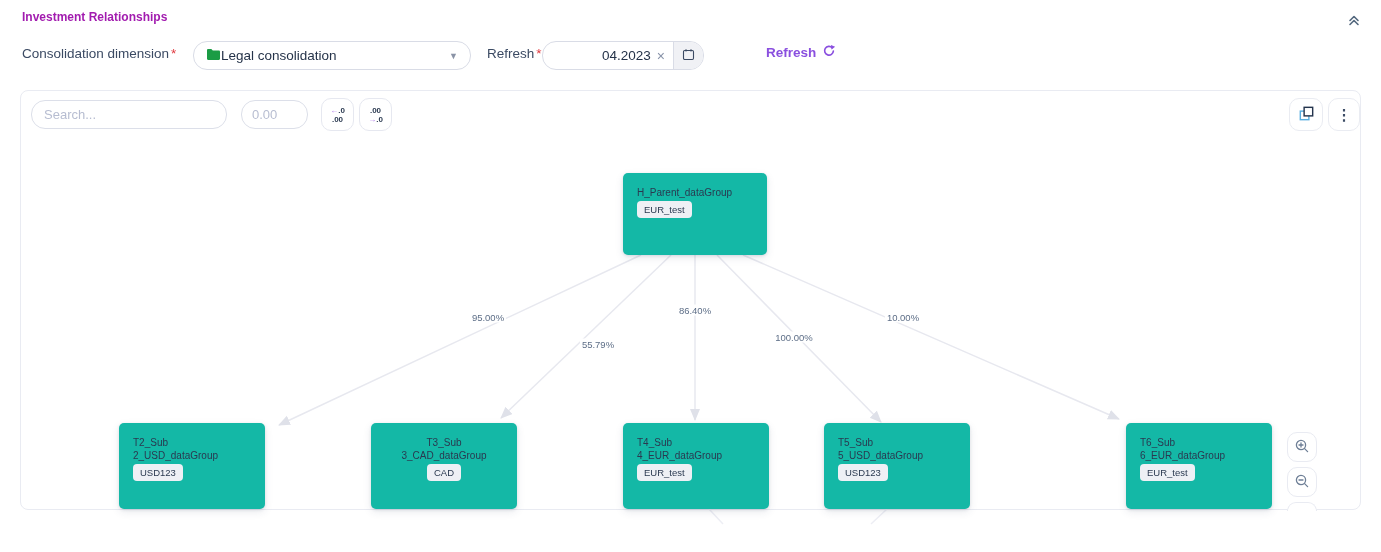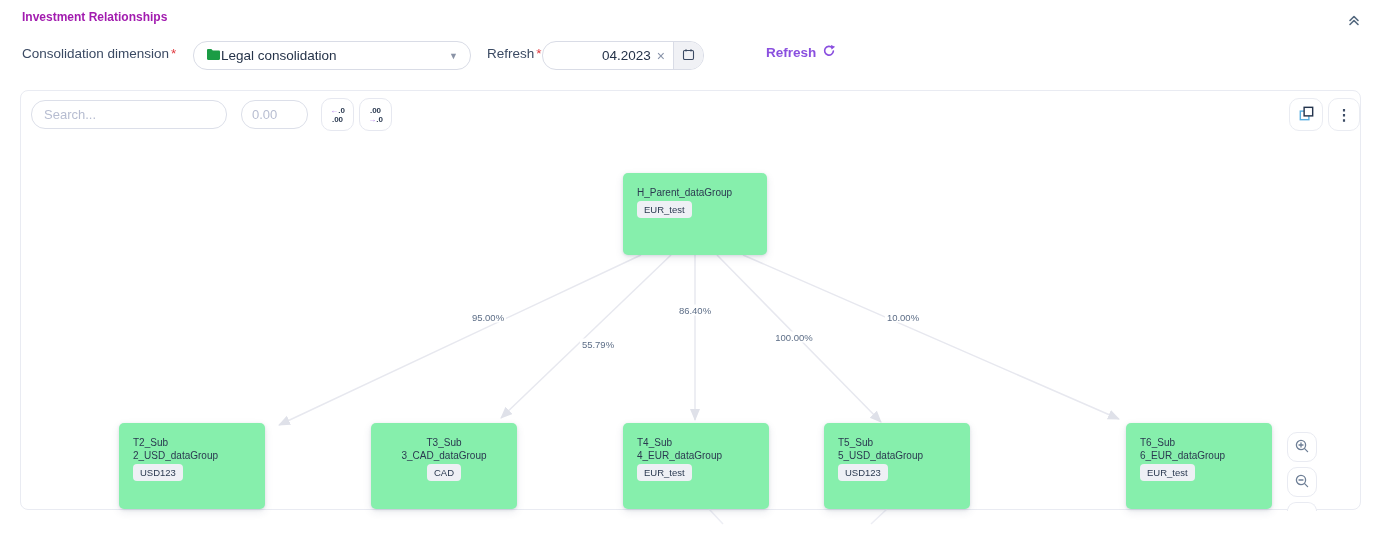--- a/index.html
+++ b/index.html
@@ -41,21 +41,21 @@
   .dec-arrow { color:#b07ce8; }
 
   .icon-btn { position:absolute; top:7px; height:33px; border:1px solid #eaecf2; border-radius:10px; background:#fff; cursor:pointer; display:flex; align-items:center; justify-content:center; }
   .copy-btn { left:1268px; width:34px; }
   .kebab-btn { left:1307px; width:32px; font-size:15px; font-weight:700; color:#3d4d66; letter-spacing:0; }
 
   
   .edges-svg { position:absolute; left:0; top:0; width:1341px; height:420px; overflow:visible; pointer-events:none; }
   .edge-label { position:absolute; transform:translate(-50%,-50%); font-size:9.5px; color:#5d6e87; background:#fff; padding:0 2px; white-space:nowrap; }
 
-  .node { position:absolute; background:#86efac; border-radius:5px; box-shadow:0 1px 3px rgba(51,63,102,.14), 0 3px 9px rgba(51,63,102,.10); padding:13px 14px; cursor:pointer; }
+  .node { position:absolute; background:#14b8a6; border-radius:5px; box-shadow:0 1px 3px rgba(51,63,102,.14), 0 3px 9px rgba(51,63,102,.10); padding:13px 14px; cursor:pointer; }
   .node-parent { left:602px; top:82px; width:144px; height:82px; }
   .node-child { top:332px; width:146px; height:86px; }
   .node-t2 { left:98px; } .node-t3 { left:350px;text-align:center; } .node-t4 { left:602px; } .node-t5 { left:803px; } .node-t6 { left:1105px; }
   .node-name { font-size:10px; line-height:13px; color:#2a3950; }
   .node-badge { display:inline-block; background:#eef0f5; color:#2a3950; font-size:9.5px; line-height:11px; padding:3px 7px; border-radius:4px; }
 
   
   .zoom-btn { position:absolute; left:1266px; width:30px; height:30px; border:1px solid #e9ebf2; border-radius:10px; background:#fff; cursor:pointer; display:flex; align-items:center; justify-content:center; }
   .zoom-in  { top:341px; }
   .zoom-out { top:376px; }

